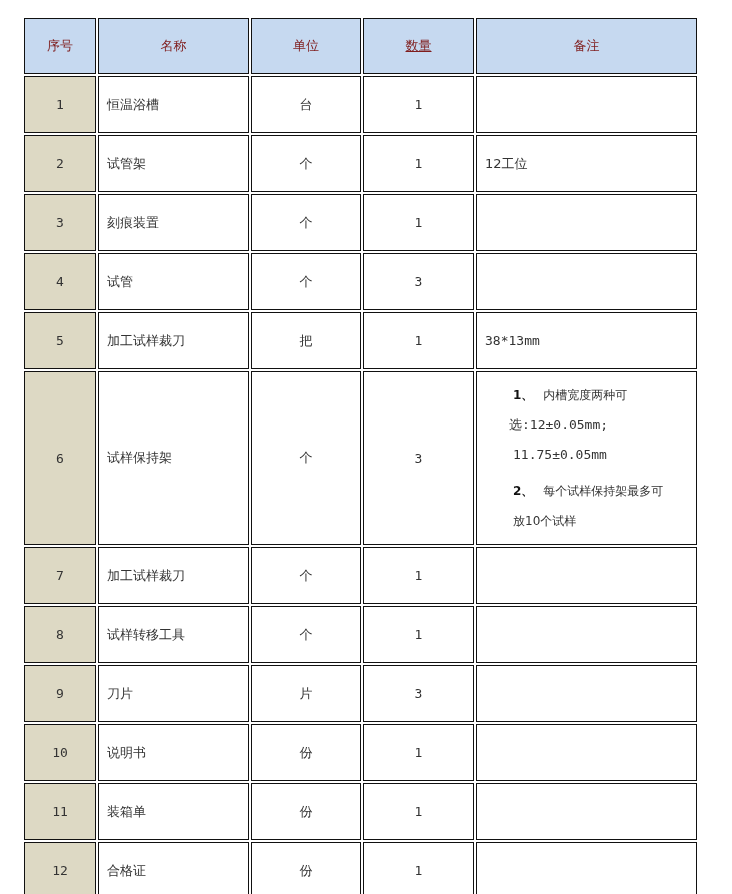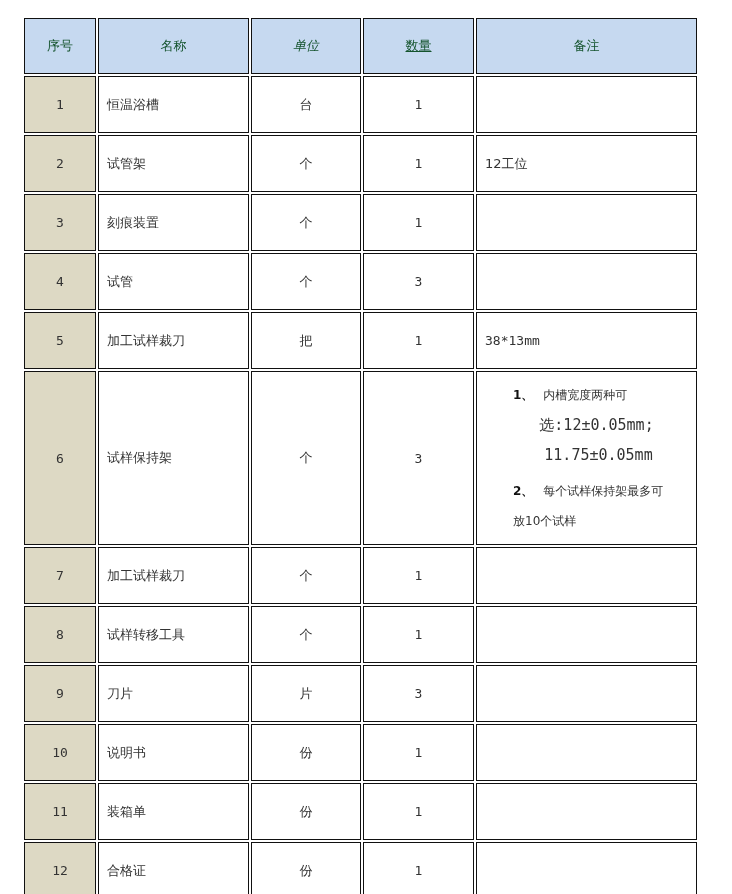--- a/index.html
+++ b/index.html
@@ -1,33 +1,33 @@
 <!DOCTYPE html>
 <html><head>
 <meta charset="utf-8">
 <style>
   html, body { margin:0; padding:0; background:#ffffff; }
   body { width:732px; height:894px; position:relative; overflow:hidden;
          font-family: "DejaVu Sans", "Liberation Sans", sans-serif; color:#333; }
   table.spec { position:absolute; left:24px; top:18px; border-collapse:separate; border-spacing:2px 2px; margin:-2px; }
   table.spec td, table.spec th { border:1px solid #111; padding:0; font-weight:normal; font-size:13px; }
-  th { background:#c6d9f0; height:54px; text-align:center; color:#14532d; }
+  th { background:#c6d9f0; height:54px; text-align:center; color:#7f1d1d; }
   td.idx { background:#ddd9c4; text-align:center; font-family:"DejaVu Sans Mono","Liberation Mono",monospace; font-size:11px; }
   td.name { text-align:left; padding-left:8px !important;margin-top:13px; }
   td.unit, td.qty { text-align:center; }
   td.qty { font-family:"DejaVu Sans Mono","Liberation Mono",monospace; font-size:11px; }
   td.note { text-align:left; padding-left:8px !important; font-size:12px; }
   tr.row td { height:55px; }
   tr.row.tall td { height:172px; }
-  .c1 { width:70px; } .c2 { width:149px; } .c3 { width:108px;font-style:italic; } .c4 { width:109px;text-decoration:underline; } .c5 { width:219px; }
+  .c1 { width:70px; } .c2 { width:149px; } .c3 { width:108px; } .c4 { width:109px;text-decoration:underline; } .c5 { width:219px; }
   .note-block { padding-left:24px; padding-right:8px; font-size:12px; line-height:26px; }
   .note-block p { margin:4px; }
   .note-block p.gap { margin-top:10px; }
   .note-block b { font-weight:bold; color:#111; margin-right:10px; }
-  .mono { font-family:"DejaVu Sans Mono","Liberation Mono",monospace; font-size:15px;text-align:center; }
+  .mono { font-family:"DejaVu Sans Mono","Liberation Mono",monospace; font-size:13px; }
 </style>
 </head>
 <body>
 
 <table class="spec">
   <thead>
     <tr>
       <th class="c1">序号</th>
       <th class="c2">名称</th>
       <th class="c3">单位</th>

